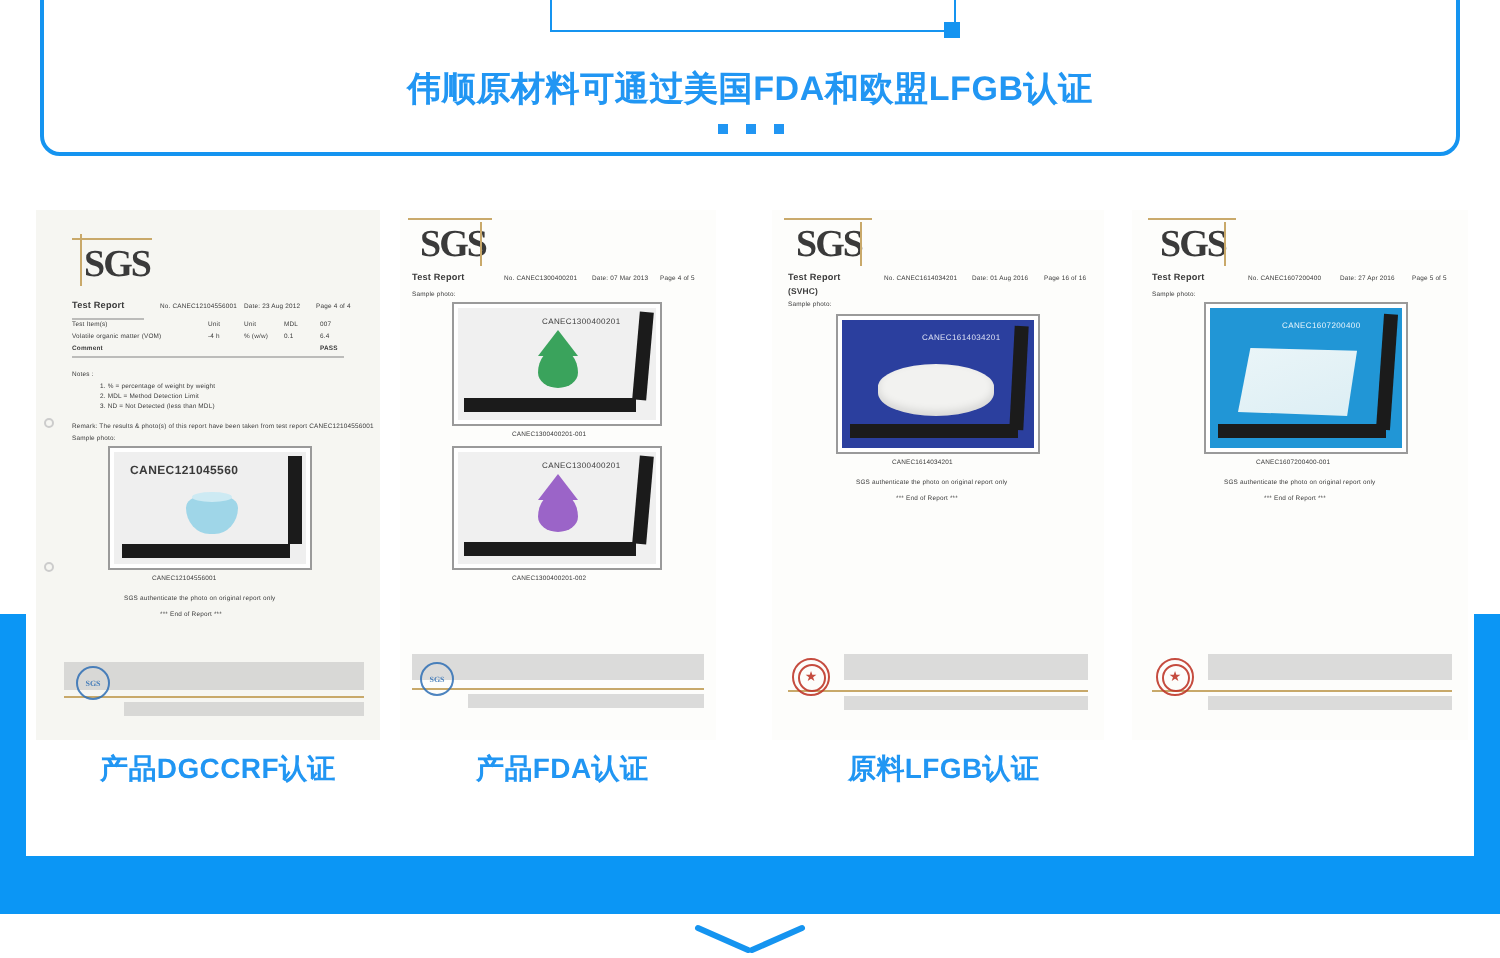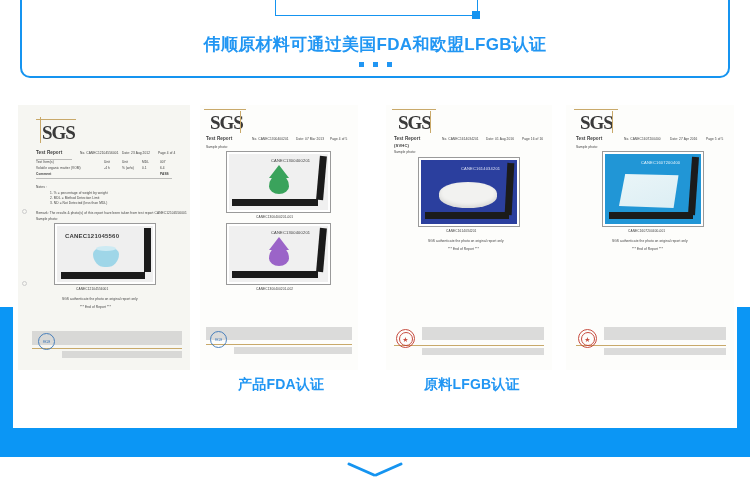--- a/index.html
+++ b/index.html
@@ -293,20 +293,21 @@
     <div class="fline" style="left:10px;top:240px;width:150px;"></div>
     <div class="stamp-red" style="left:12px;top:224px;">
       <span class="ring"></span>
         <span class="star">★</span>
     </div>
     <div class="fnoise" style="left:38px;top:243px;width:122px;height:7px;"></div>
   </div>
 </div>
 
 <div class="caps">
+  <div class="cap k0">产品DGCCRF认证</div>
   <div class="cap k1">产品FDA认证</div>
   <div class="cap k2">原料LFGB认证</div>
 </div>
 
 <div class="bar-left"></div>
 <div class="bar-right"></div>
 <div class="bar-bottom"></div>
 
 <svg class="chevron" viewBox="0 0 60 16">
   <path d="M4 2 L29 13" stroke="#1594f0" stroke-width="3" fill="none" stroke-linecap="round"></path>

